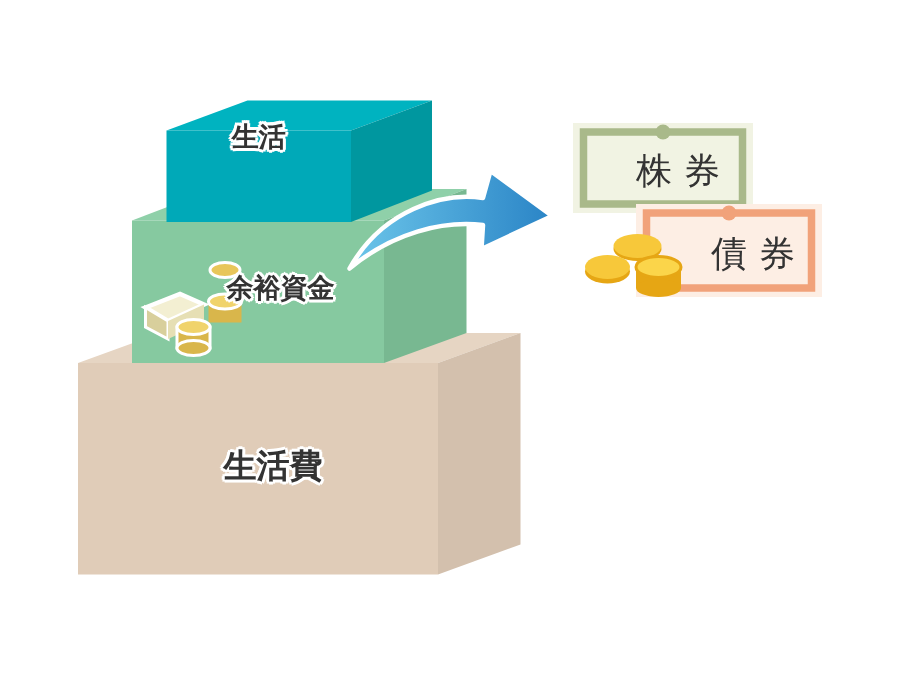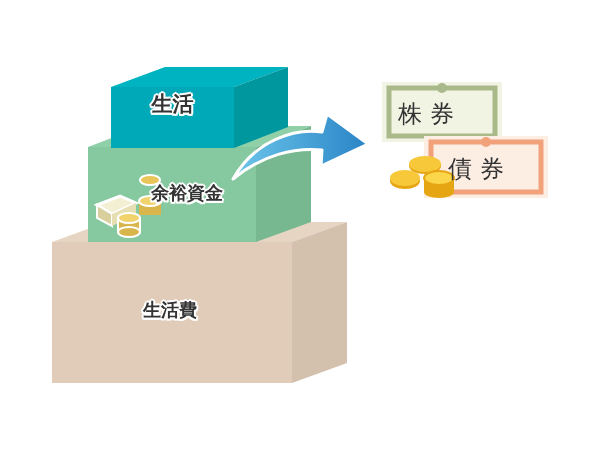--- a/index.html
+++ b/index.html
@@ -1,20 +1,20 @@
 <!DOCTYPE html>
 <html><head>
 <meta charset="utf-8">
 <style>
   html,body{margin:0;padding:0;background:#ffffff;}
   body{width:600px;height:450px;position:relative;overflow:hidden;font-family:"DejaVu Sans","Liberation Sans",sans-serif;}
   svg{position:absolute;left:0;top:0;}
   .lbl{position:absolute;font-weight:bold;color:#333333;text-align:center;line-height:1.1;
        text-shadow:2px 0 0 #fff,-2px 0 0 #fff,0 2px 0 #fff,0 -2px 0 #fff,1.5px 1.5px 0 #fff,-1.5px -1.5px 0 #fff,1.5px -1.5px 0 #fff,-1.5px 1.5px 0 #fff;}
-  .cert-text{position:absolute;color:#333333;font-size:24px;letter-spacing:8px;text-align:left;}
+  .cert-text{position:absolute;color:#333333;font-size:24px;letter-spacing:8px;text-align:right;}
 </style>
 </head>
 <body>
 
 <svg width="600" height="450" viewBox="0 0 600 450">
   <defs>
     <linearGradient id="arrowGrad" x1="0" y1="0" x2="1" y2="0">
       <stop offset="0" stop-color="#6cc6ea"></stop>
       <stop offset="1" stop-color="#2a84c6"></stop>
     </linearGradient>
@@ -70,23 +70,23 @@
     <ellipse cx="425" cy="166" rx="16" ry="8" fill="#e6a614"></ellipse>
     <ellipse cx="425" cy="164" rx="16" ry="8" fill="#f7c83a"></ellipse>
     <ellipse cx="405" cy="181" rx="15" ry="8" fill="#e6a614"></ellipse>
     <ellipse cx="405" cy="178" rx="15" ry="8" fill="#f7c83a"></ellipse>
     <rect x="424" y="178" width="30" height="14" fill="#e6a614"></rect>
     <ellipse cx="439" cy="192" rx="15" ry="6" fill="#e6a614"></ellipse>
     <ellipse cx="439" cy="178" rx="15" ry="7" fill="#fbd54a" stroke="#e6a614" stroke-width="2"></ellipse>
   </g>
 </svg>
 
-<div class="lbl" style="left:111px;top:93px;width:123px;font-size:21px;">
+<div class="lbl" style="left:111px;top:82px;width:123px;font-size:18px;font-family:Liberation Serif, serif;">
   <div>生活</div>
 </div>
 
 <div class="lbl" style="left:112px;top:183px;width:150px;font-size:18px;">余裕資金</div>
 
-<div class="lbl" style="left:120px;top:300px;width:100px;font-size:18px;">生活費</div>
+<div class="lbl" style="left:132px;top:300px;width:100px;font-size:22px;">生活費</div>
 
 <div class="cert-text" style="left:398px;top:98px;width:90px;">株券</div>
 
 <div class="cert-text" style="left:448px;top:153px;width:90px;">債券</div>
 
 </body></html>

